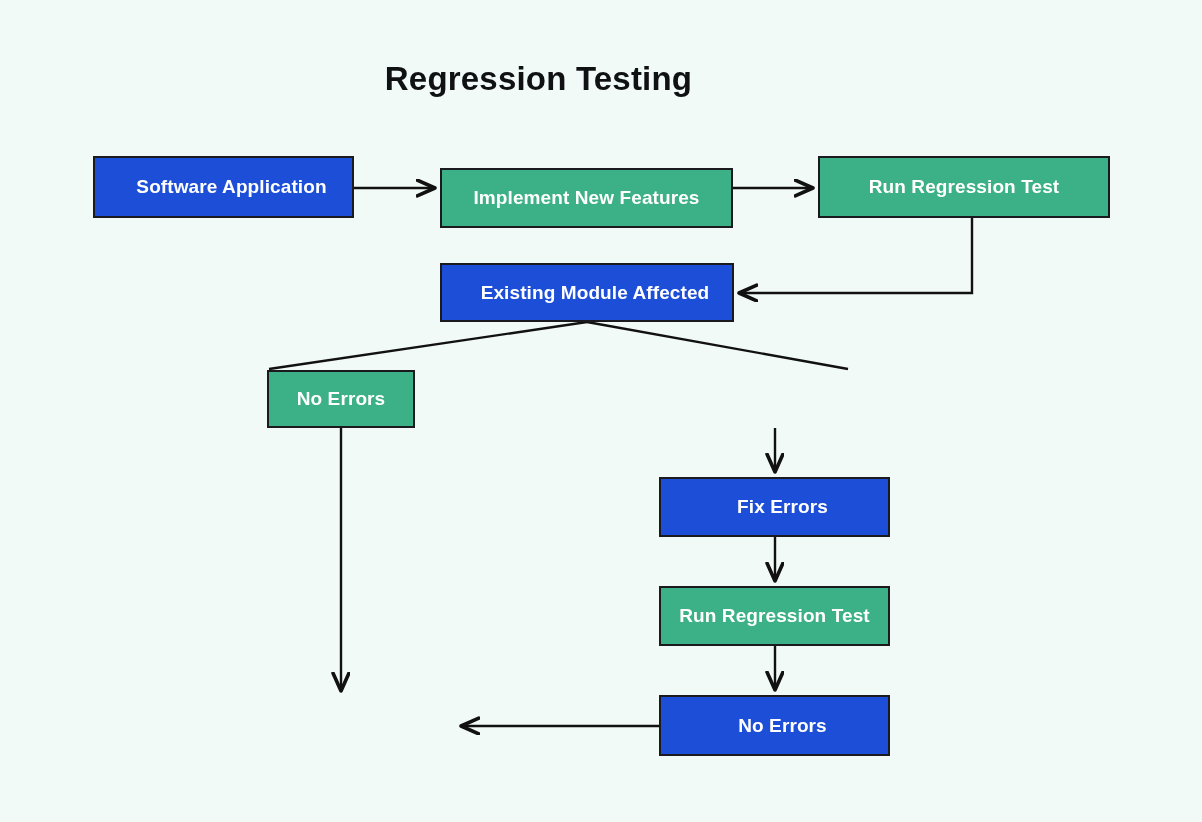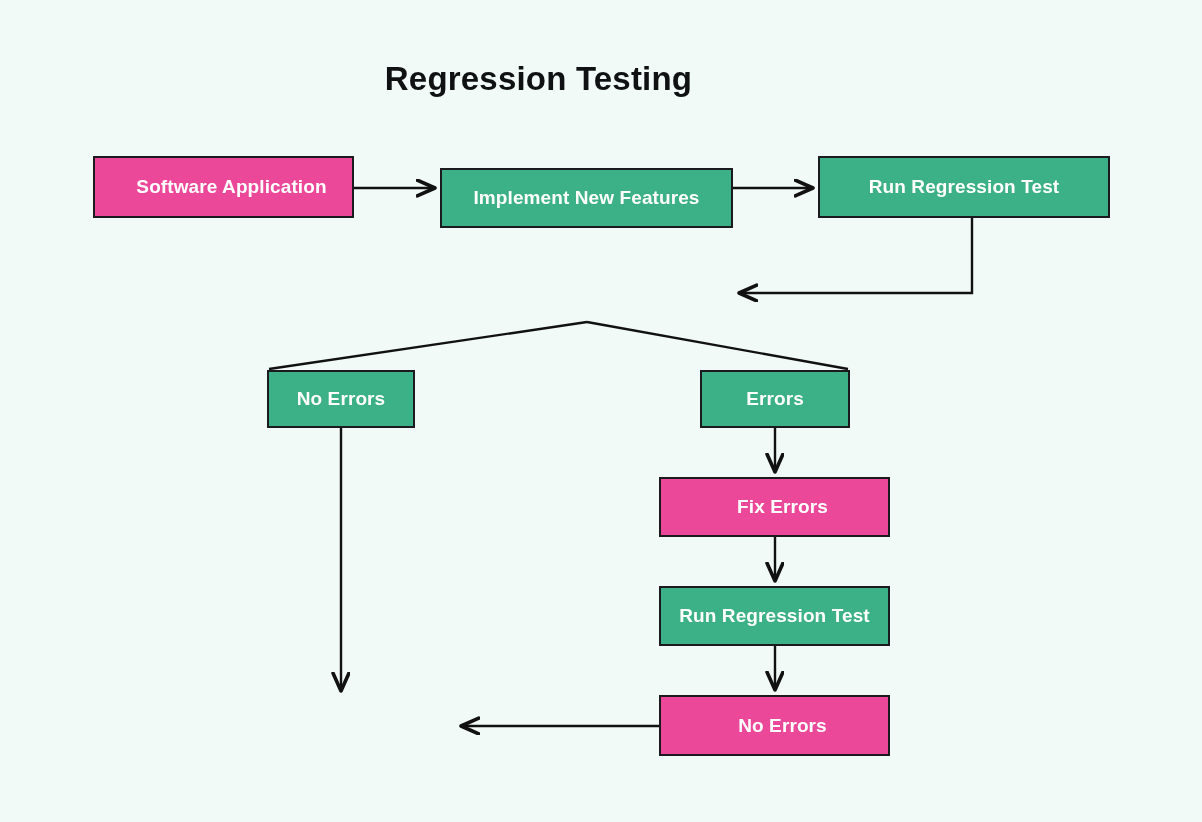--- a/index.html
+++ b/index.html
@@ -47,21 +47,21 @@
     align-items: center;
     justify-content: center;
     color: #ffffff;
     font-size: 19px;
     font-weight: bold;
     font-family: "Liberation Sans", sans-serif;
     text-align: center;
     white-space: nowrap;
     letter-spacing: 0.1px;
   }
-  .node.purple { background: #ec4899; padding-left: 16px; }
+  .node.purple { background: #1d4ed8; padding-left: 16px; }
   .node.green  { background: #3cb087; }
 </style>
 </head>
 <body>
 
 <div id="canvas">
 
   <div id="chart-title">Regression Testing</div>
 
   <svg class="edges" viewBox="0 0 1202 822" xmlns="http://www.w3.org/2000/svg">
@@ -100,28 +100,28 @@
   </div>
 
   <div class="node green" style="left:440px; top:158px; width:293px; height:60px;margin-top:10px;">
     <span>Implement New Features</span>
   </div>
 
   <div class="node green" style="left:818px; top:156px; width:292px; height:62px;">
     <span>Run Regression Test</span>
   </div>
 
+  <div class="node purple" style="left:440px; top:263px; width:294px; height:59px;">
+    <span>Existing Module Affected</span>
+  </div>
 
   <div class="node green" style="left:267px; top:370px; width:148px; height:58px;">
     <span>No Errors</span>
   </div>
 
-  <div class="node green" style="left:700px; top:370px; width:150px; height:58px;">
-    <span>Errors</span>
-  </div>
 
   <div class="node purple" style="left:659px; top:477px; width:231px; height:60px;">
     <span>Fix Errors</span>
   </div>
 
   <div class="node green" style="left:659px; top:586px; width:231px; height:60px;">
     <span>Run Regression Test</span>
   </div>
 
   <div class="node purple" style="left:659px; top:695px; width:231px; height:61px;">

